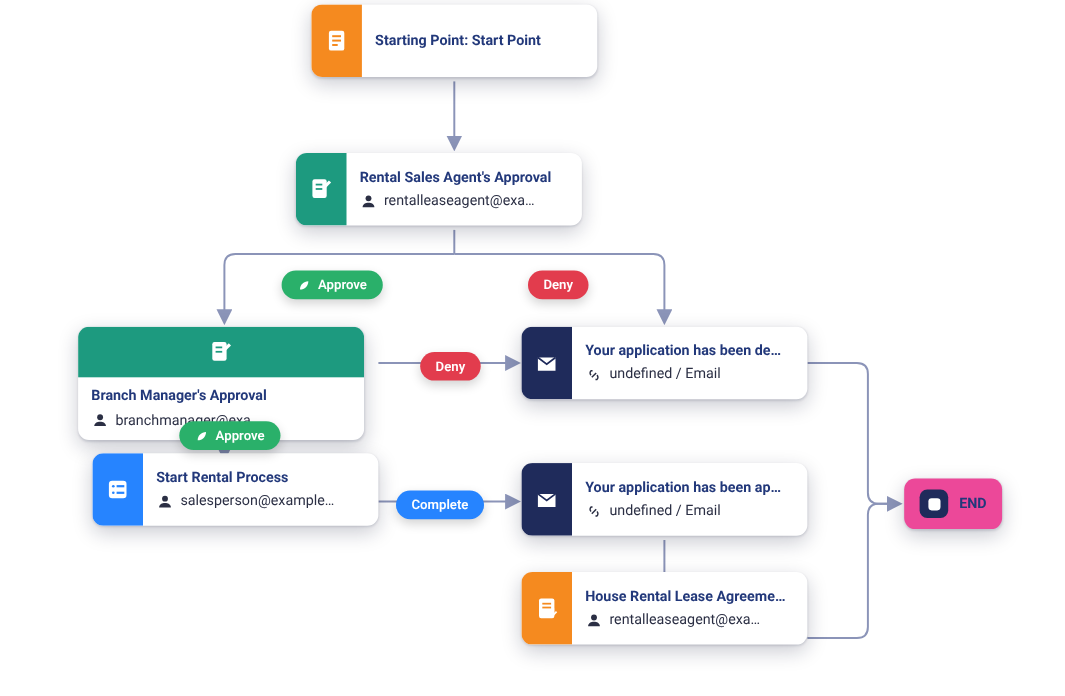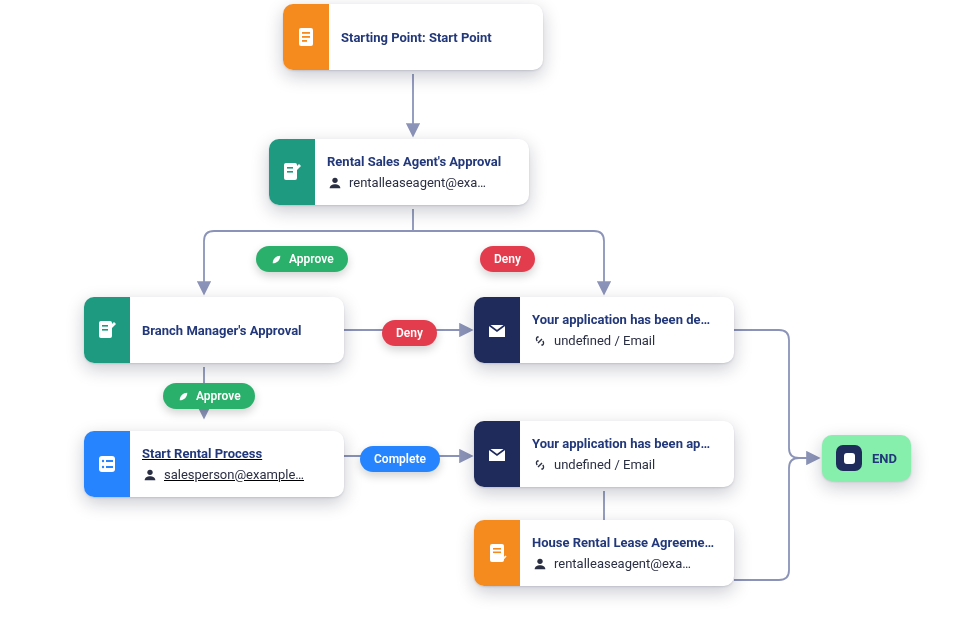--- a/index.html
+++ b/index.html
@@ -49,21 +49,21 @@
   .pill svg { width: 13px; height: 13px; }
   .pill-green { background: #2ab06a; }
   .pill-red   { background: #e23c4d; }
   .pill-blue  { background: #2684ff; }
 
   .end-node {
     position: absolute;
     display: inline-flex;
     align-items: center;
     gap: 10px;
-    background: #86efac;
+    background: #ec4899;
     border-radius: 10px;
     padding: 10px 14px;
     box-shadow: 0 6px 18px rgba(12, 20, 50, 0.22), 0 1px 2px rgba(12,20,50,0.12);
     font-weight: 700;
     font-size: 13px;
     color: #22387a;
   }
   .end-sq {
     width: 26px; height: 26px; border-radius: 7px; background: #1f2b5b;
     display: inline-flex; align-items: center; justify-content: center;
@@ -136,31 +136,40 @@
             <svg viewBox="0 0 24 24">
               <circle cx="12" cy="8" r="4" fill="#2b2f44"></circle>
               <path d="M4 20c0-4 4-6 8-6s8 2 8 6" fill="#2b2f44"></path>
             </svg>
           </span>
         <span class="sub-text">rentalleaseagent@exa…</span>
       </div>
     </div>
   </div>
 
-  <div class="node" style="left:84px; top:297px;">
+  <div class="node" style="left:71px; top:297px;flex-direction:column;">
     <div class="badge badge-green">
       <svg viewBox="0 0 24 24">
           <rect x="4" y="3" width="13" height="17" rx="2" fill="#fff"></rect>
           <path d="M13 10 l6 -6 l2 2 l-6 6 l-3 1 z" fill="#fff"></path>
           <rect x="7" y="7" width="6" height="1.6" fill="#1d9a7f"></rect>
           <rect x="7" y="11" width="6" height="1.6" fill="#1d9a7f"></rect>
         </svg>
     </div>
     <div class="body">
       <div class="title">Branch Manager's Approval</div>
+      <div class="sub">
+        <span class="sub-ico">
+            <svg viewBox="0 0 24 24">
+              <circle cx="12" cy="8" r="4" fill="#2b2f44"></circle>
+              <path d="M4 20c0-4 4-6 8-6s8 2 8 6" fill="#2b2f44"></path>
+            </svg>
+          </span>
+        <span class="sub-text">branchmanager@exa…</span>
+      </div>
     </div>
   </div>
 
   <div class="node" style="left:474px; top:297px;">
     <div class="badge badge-navy">
       <svg viewBox="0 0 24 24">
           <path d="M4 7h16v12H4z" fill="#fff"></path>
           <path d="M4 7l8 6 8-6" fill="none" stroke="#1f2b5b" stroke-width="1.6"></path>
         </svg>
     </div>
@@ -172,21 +181,21 @@
               <path d="M9 15l6-6" stroke="#2b2f44" stroke-width="2" fill="none"></path>
               <path d="M8 12a4 4 0 010-6l2-0" stroke="#2b2f44" stroke-width="2" fill="none"></path>
               <path d="M16 12a4 4 0 010 6l-2 0" stroke="#2b2f44" stroke-width="2" fill="none"></path>
             </svg>
           </span>
         <span class="sub-text">undefined / Email</span>
       </div>
     </div>
   </div>
 
-  <div class="node" style="left:84px; top:431px;text-decoration:underline;">
+  <div class="node" style="left:84px; top:412px;">
     <div class="badge badge-blue">
       <svg viewBox="0 0 24 24">
           <rect x="4" y="4" width="16" height="16" rx="3" fill="#fff"></rect>
           <circle cx="8" cy="9" r="1.2" fill="#2684ff"></circle>
           <rect x="11" y="8" width="7" height="2" fill="#2684ff"></rect>
           <circle cx="8" cy="15" r="1.2" fill="#2684ff"></circle>
           <rect x="11" y="14" width="7" height="2" fill="#2684ff"></rect>
         </svg>
     </div>
     <div class="body">

